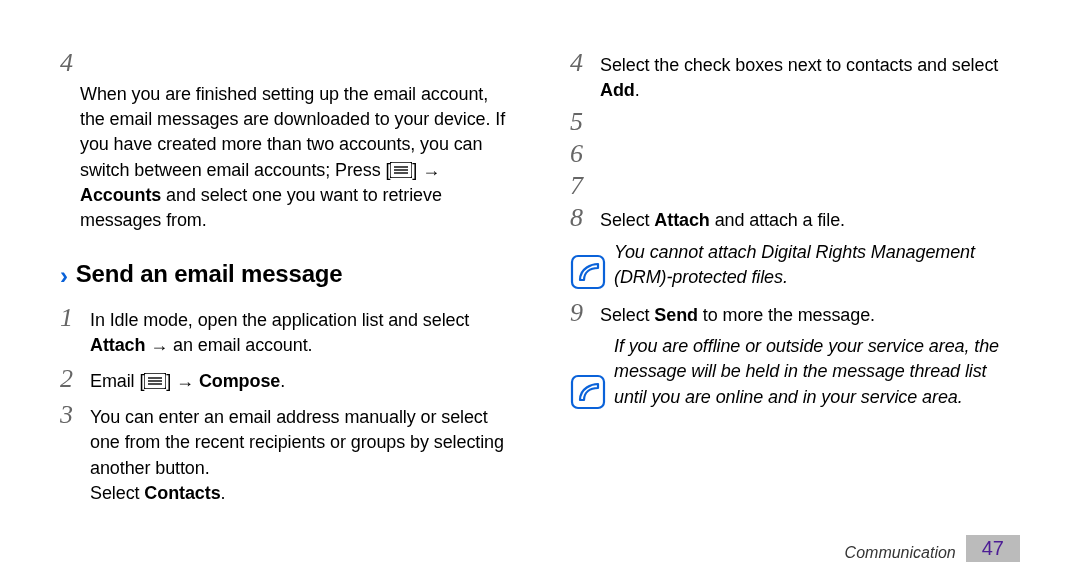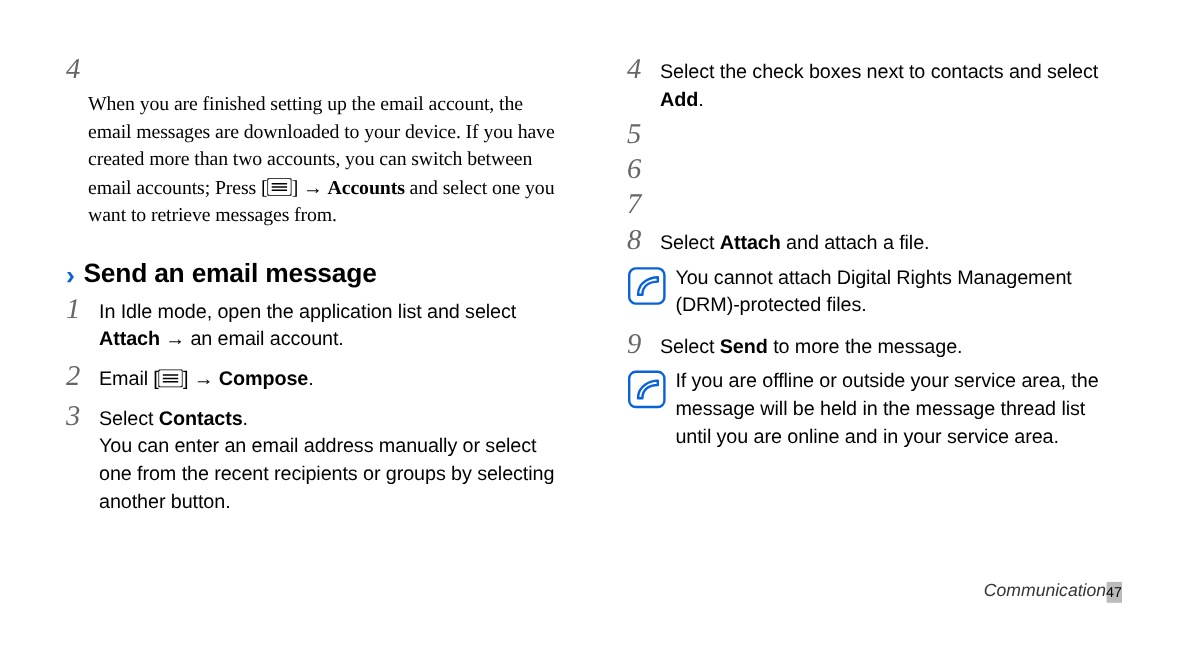--- a/index.html
+++ b/index.html
@@ -27,21 +27,20 @@
     gap: 60px;
   }
   .col {
     flex: 1;
     font-size: 18px;
     line-height: 1.4;
     letter-spacing: -0.1px;
   }
   .indep-para {
     margin: 6px 0 24px 20px;
-    font-family: Liberation Serif, serif;
   }
   .num-row {
     display: flex;
     align-items: baseline;
   }
   .num {
     font-family: Georgia, "Times New Roman", serif;
     font-style: italic;
     font-size: 26px;
     color: #666666;
@@ -55,58 +54,60 @@
   .chev {
     color: #0a62d9;
     font-weight: bold;
     font-size: 24px;
     margin-right: 8px;
     vertical-align: -2px;
   }
   .heading {
     font-size: 24px;
     font-weight: 700;
-    margin: 18px 0 0 0;
+    margin: 18px 0 12px 0;
     letter-spacing: -0.2px;
   }
   .icon-menu {
     display: inline-flex;
     align-items: center;
     justify-content: center;
     vertical-align: -2px;
   }
   .icon-note {
     width: 36px;
     height: 36px;
     flex-shrink: 0;
     margin-right: 8px;
     margin-top: 2px;
   }
   .note-row {
     display: flex;
     margin: 6px 0 10px 0;
-    align-items: flex-start;
+    align-items: flex-end;
+    font-style: italic;
   }
   .note-row .note-body { flex: 1; }
   .foot {
     position: absolute;
     right: 60px;
-    bottom: 38px;
+    bottom: 24px;
     font-size: 16px;
     font-style: italic;
     color: #353535;
     display: flex;
-    align-items: flex-start;
+    align-items: flex-end;
+    gap: 10px;
   }
   .foot .pnum {
     font-style: normal;
     background: #bbbbbb;
-    color: #000000;
-    padding: 2px 0;
-    font-size: 13px;
+    color: #4c1d95;
+    padding: 2px 16px;
+    font-size: 20px;
     font-weight: 500;
   }
   b { font-weight: 700; }
 </style>
 </head>
 <body>
 
 <div class="page">
   <div class="columns">
 
@@ -148,24 +149,24 @@
                 <line x1="4" y1="8" x2="18" y2="8" stroke="#000" stroke-width="1.4"></line>
                 <line x1="4" y1="11" x2="18" y2="11" stroke="#000" stroke-width="1.4"></line>
               </svg>
             </span><span>] → </span><b>Compose</b><span>.</span>
         </div>
       </div>
 
       <div class="num-row" style="margin-top:8px;">
         <div class="num">3</div>
         <div class="num-body">
+          <div>You can enter an email address manually or select one from the recent recipients or groups by selecting another button.</div>
           <div>
             <span>Select </span><b>Contacts</b><span>.</span>
           </div>
-          <div>You can enter an email address manually or select one from the recent recipients or groups by selecting another button.</div>
         </div>
       </div>
 
     </div>
 
     <div class="col">
 
       <div class="num-row">
         <div class="num">4</div>
         <div class="num-body">

